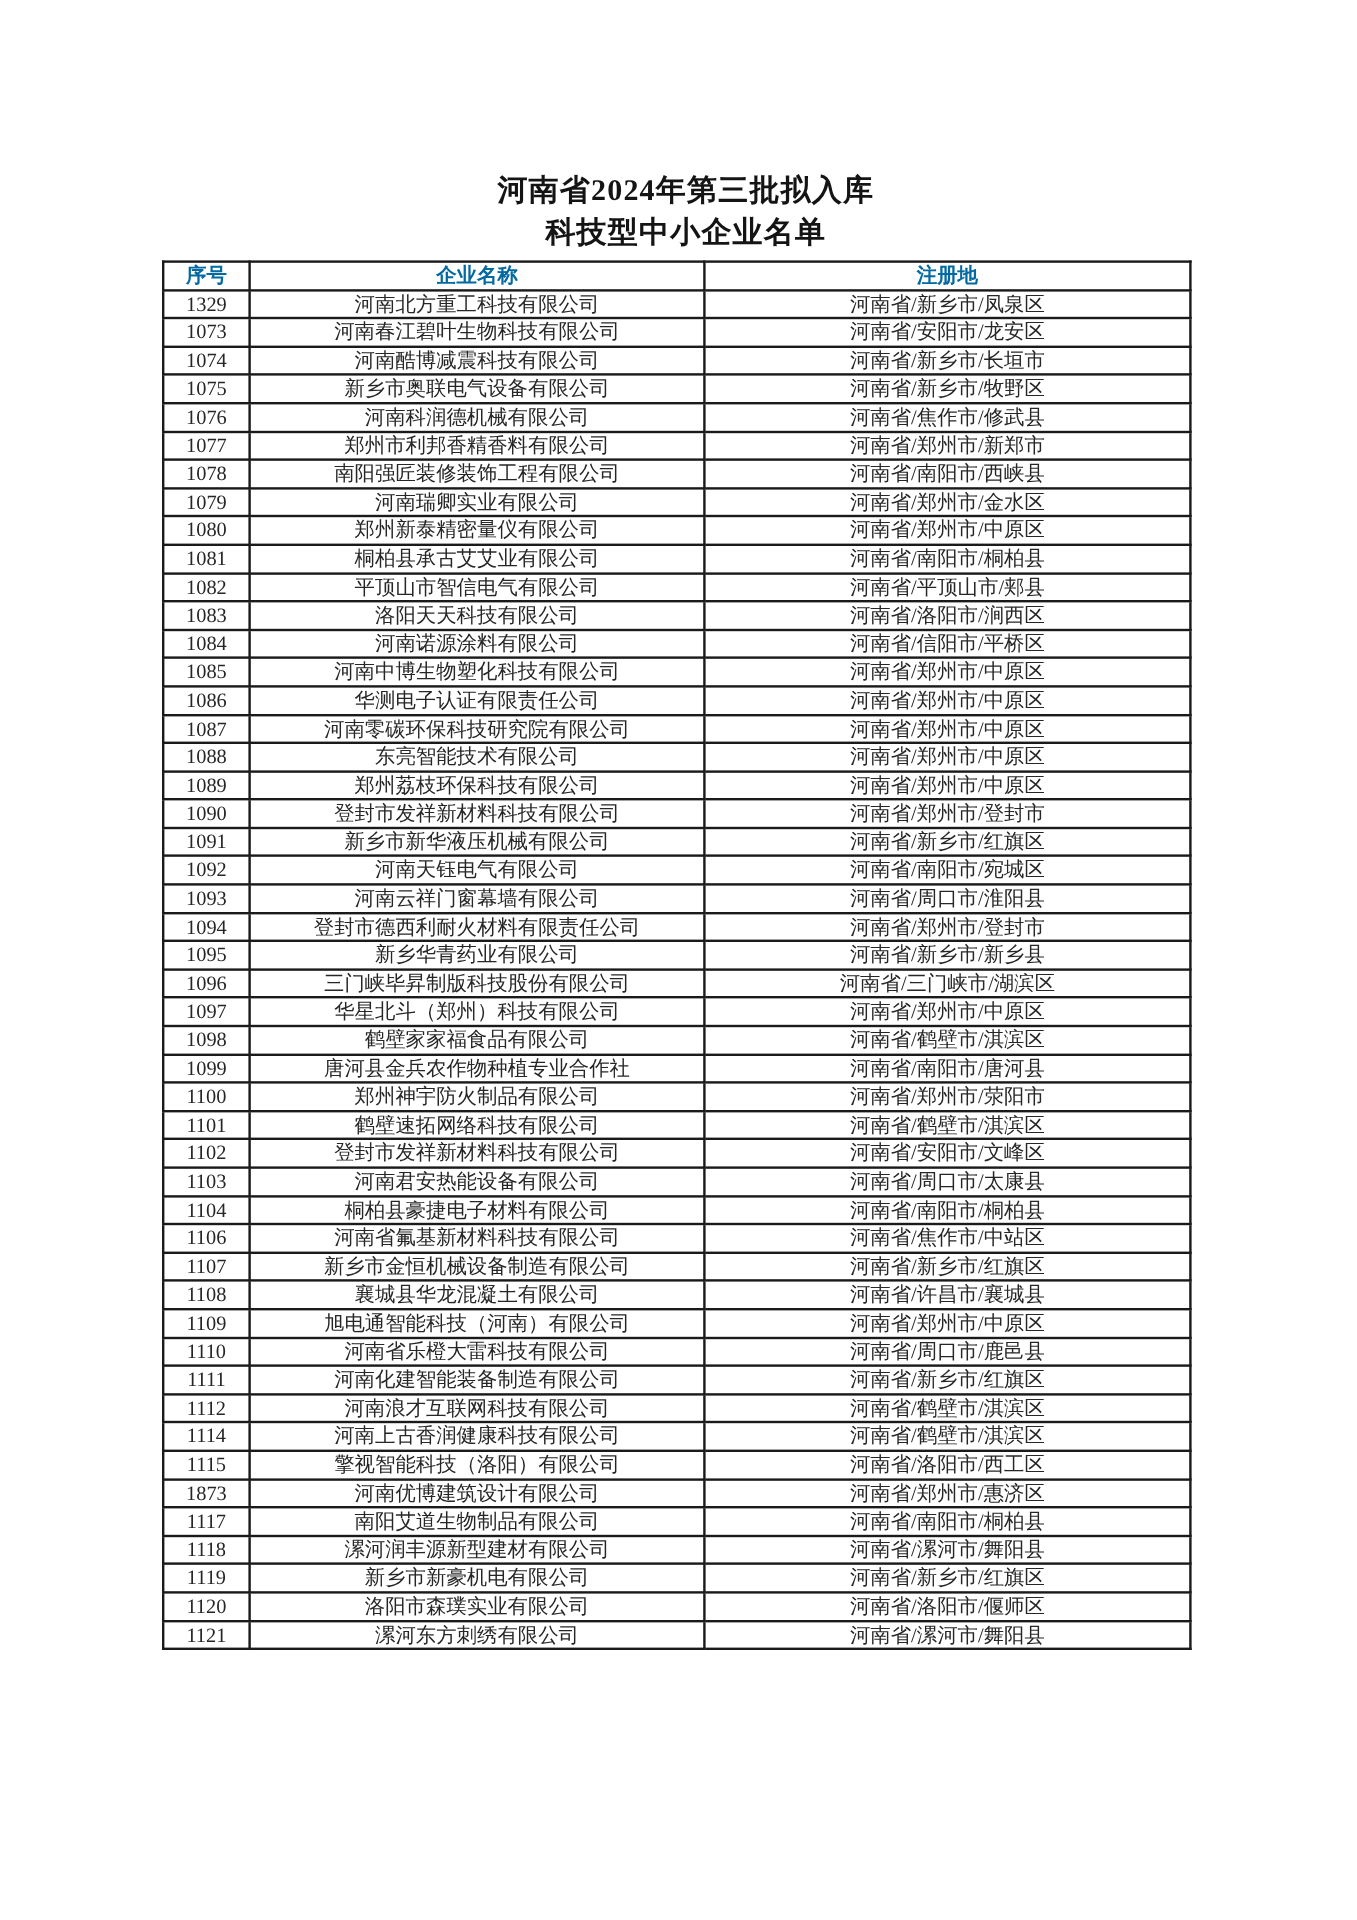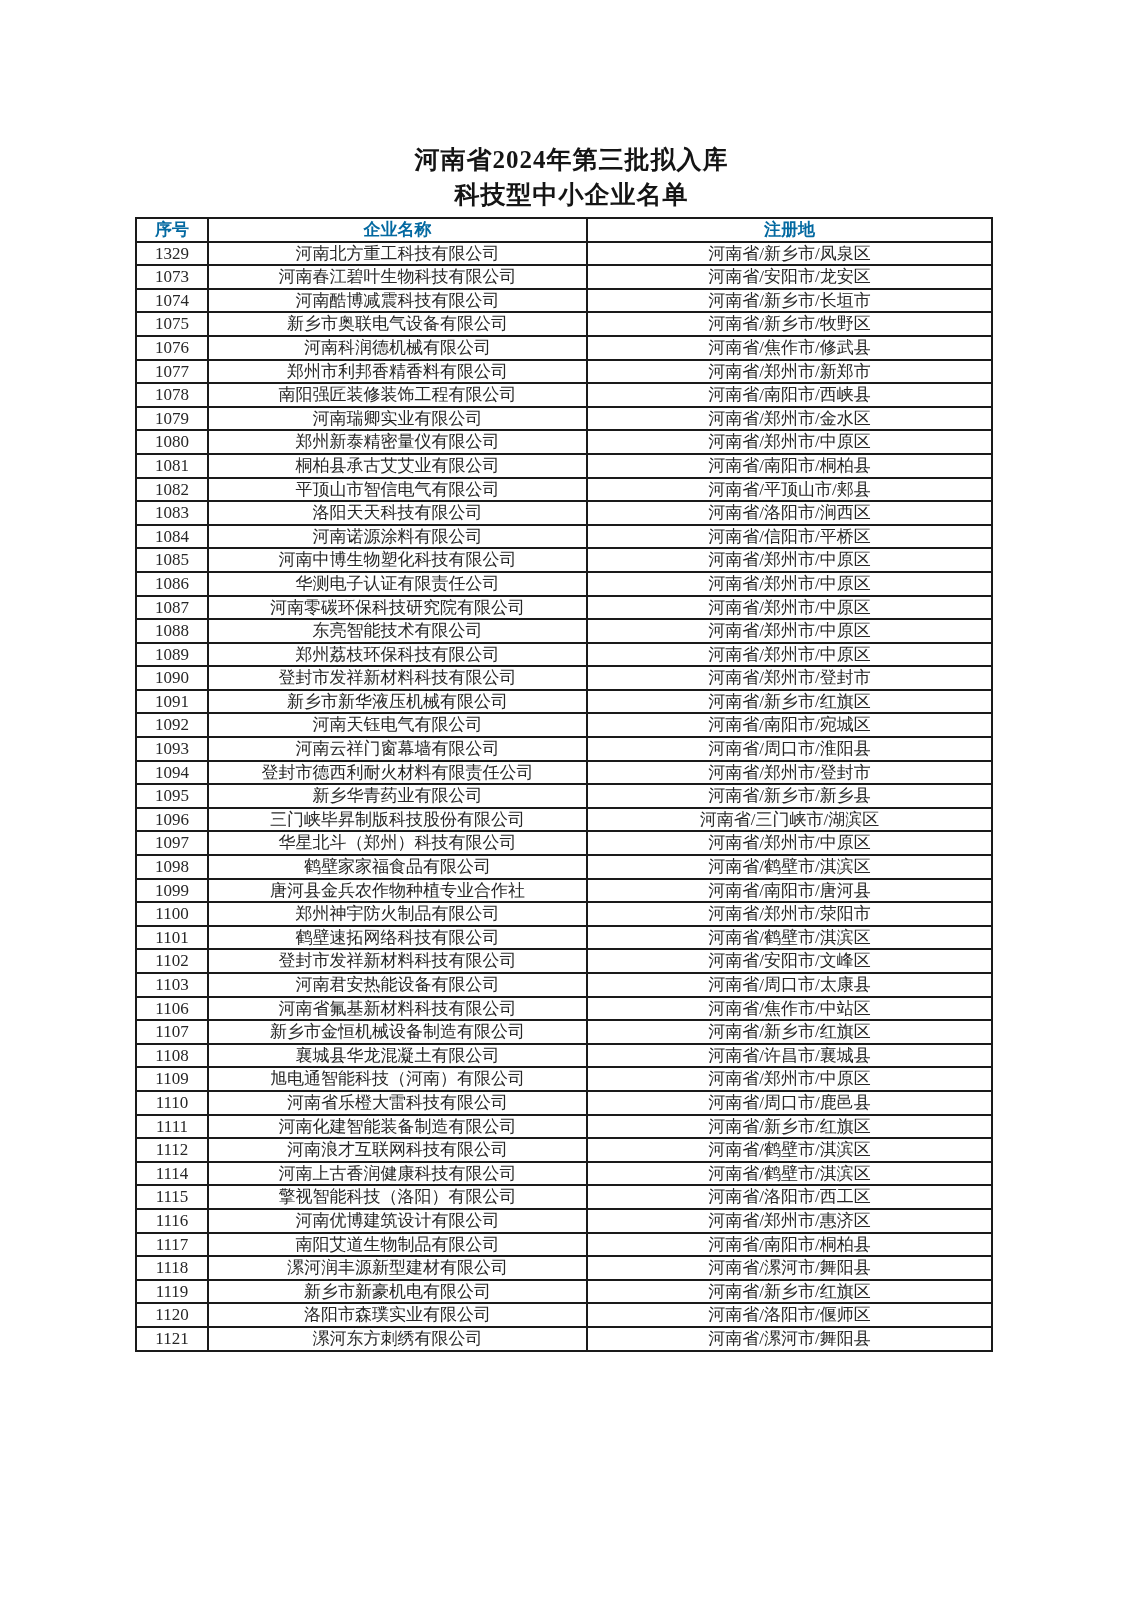--- a/index.html
+++ b/index.html
@@ -243,20 +243,25 @@
           <td>1102</td>
           <td>登封市发祥新材料科技有限公司</td>
           <td>河南省/安阳市/文峰区</td>
         </tr>
         <tr>
           <td>1103</td>
           <td>河南君安热能设备有限公司</td>
           <td>河南省/周口市/太康县</td>
         </tr>
         <tr>
+          <td>1104</td>
+          <td>桐柏县豪捷电子材料有限公司</td>
+          <td>河南省/南阳市/桐柏县</td>
+        </tr>
+        <tr>
           <td>1106</td>
           <td>河南省氟基新材料科技有限公司</td>
           <td>河南省/焦作市/中站区</td>
         </tr>
         <tr>
           <td>1107</td>
           <td>新乡市金恒机械设备制造有限公司</td>
           <td>河南省/新乡市/红旗区</td>
         </tr>
         <tr>
@@ -288,21 +293,21 @@
           <td>1114</td>
           <td>河南上古香润健康科技有限公司</td>
           <td>河南省/鹤壁市/淇滨区</td>
         </tr>
         <tr>
           <td>1115</td>
           <td>擎视智能科技（洛阳）有限公司</td>
           <td>河南省/洛阳市/西工区</td>
         </tr>
         <tr>
-          <td>1116</td>
+          <td>1873</td>
           <td>河南优博建筑设计有限公司</td>
           <td>河南省/郑州市/惠济区</td>
         </tr>
         <tr>
           <td>1117</td>
           <td>南阳艾道生物制品有限公司</td>
           <td>河南省/南阳市/桐柏县</td>
         </tr>
         <tr>
           <td>1118</td>

